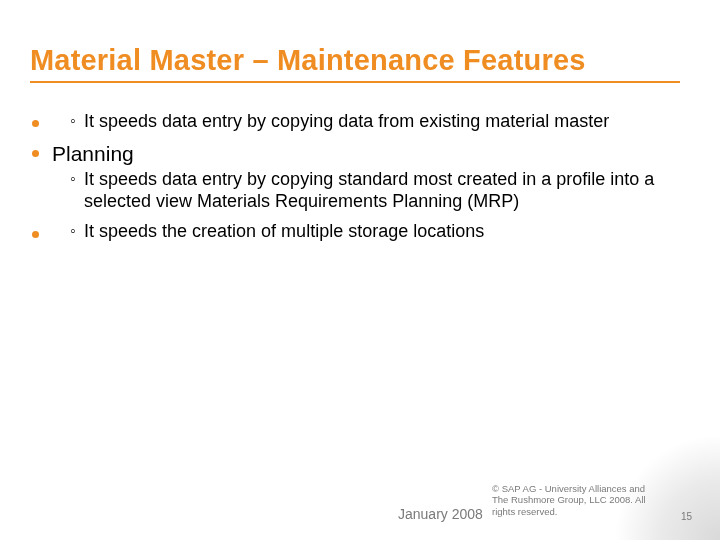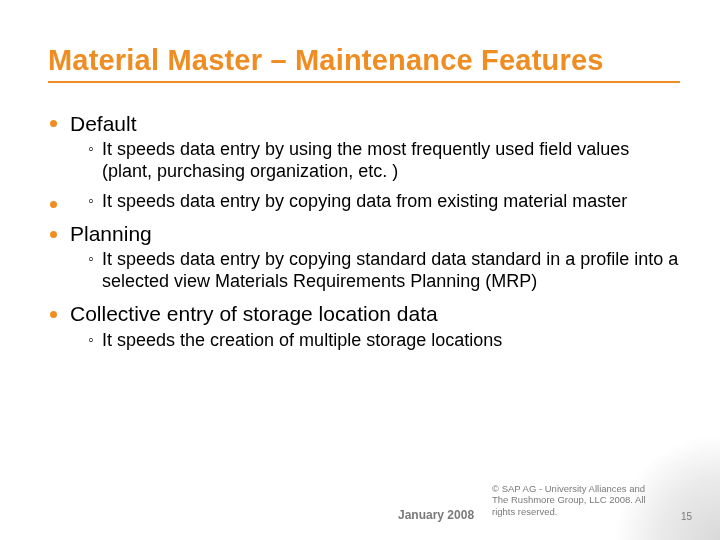--- a/index.html
+++ b/index.html
@@ -10,21 +10,21 @@
     background: #fff;
     font-family: Verdana, Geneva, sans-serif;
     color: #000;
     overflow: hidden;
   }
   .slide {
     position: relative;
     width: 720px;
     height: 540px;
     box-sizing: border-box;
-    padding: 44px 40px 0 48px;
+    padding: 44px 40px 0 30px;
   }
   .title {
     font-family: Verdana, Geneva, sans-serif;
     font-weight: bold;
     font-size: 29px;
     color: #ef8d22;
     border-bottom: 2px solid #ef8d22;
     padding-bottom: 4px;
     margin: 0 0 28px 0;
     letter-spacing: 0.2px;
@@ -75,23 +75,22 @@
     bottom: 12px;
     left: 0;
     width: 720px;
     box-sizing: border-box;
     padding: 0 40px 0 0;
   }
   .footer-date {
     position: absolute;
     left: 398px;
     bottom: 6px;
-    font-size: 12px;
+    font-size: 14px;
     color: #7a7a7a;
-    font-weight: bold;
   }
   .footer-copy {
     position: absolute;
     left: 492px;
     bottom: 11px;
     width: 170px;
     font-size: 9.5px;
     line-height: 1.2;
     color: #7a7a7a;
   }
@@ -114,38 +113,31 @@
 </style>
 </head>
 <body>
 
 <div class="slide">
 
   <h1 class="title">Material Master – Maintenance Features</h1>
 
   <ul class="level1">
     <li>
-      <span>Default</span>
-      <ul class="level2">
-        <li>It speeds data entry by using the most frequently used field values (plant, purchasing organization, etc. )</li>
-      </ul>
-    </li>
-    <li>
       <ul class="level2">
         <li>It speeds data entry by copying data from existing material master</li>
       </ul>
     </li>
     <li>
       <span>Planning</span>
       <ul class="level2">
-        <li>It speeds data entry by copying standard data standard in a profile into a selected view Materials Requirements Planning (MRP)</li>
+        <li>It speeds data entry by copying standard most created in a profile into a selected view Materials Requirements Planning (MRP)</li>
       </ul>
     </li>
     <li>
-      <span>Collective entry of storage location data</span>
       <ul class="level2">
         <li>It speeds the creation of multiple storage locations</li>
       </ul>
     </li>
   </ul>
 
   <div class="corner"></div>
 
   <div class="footer">
     <div class="footer-date">January 2008</div>

